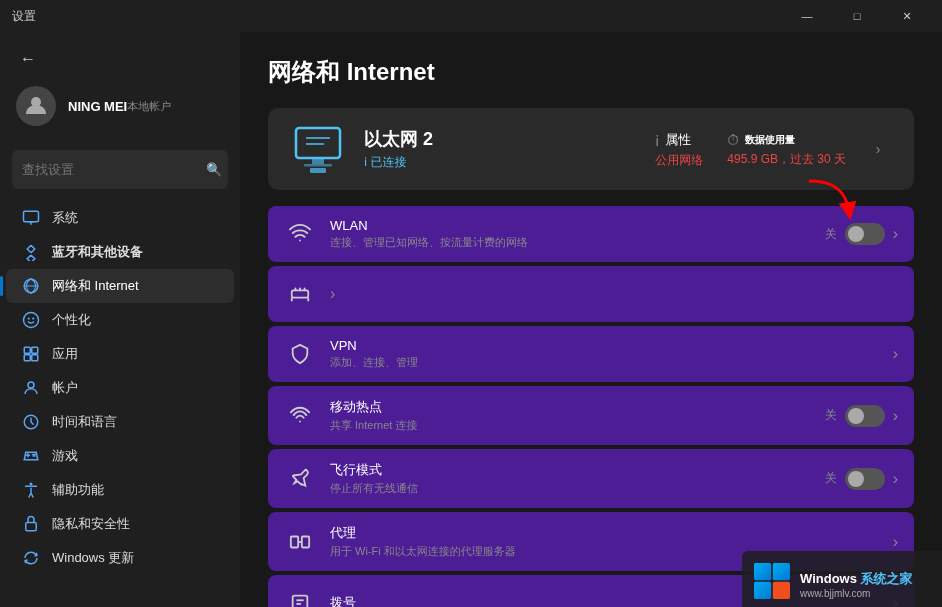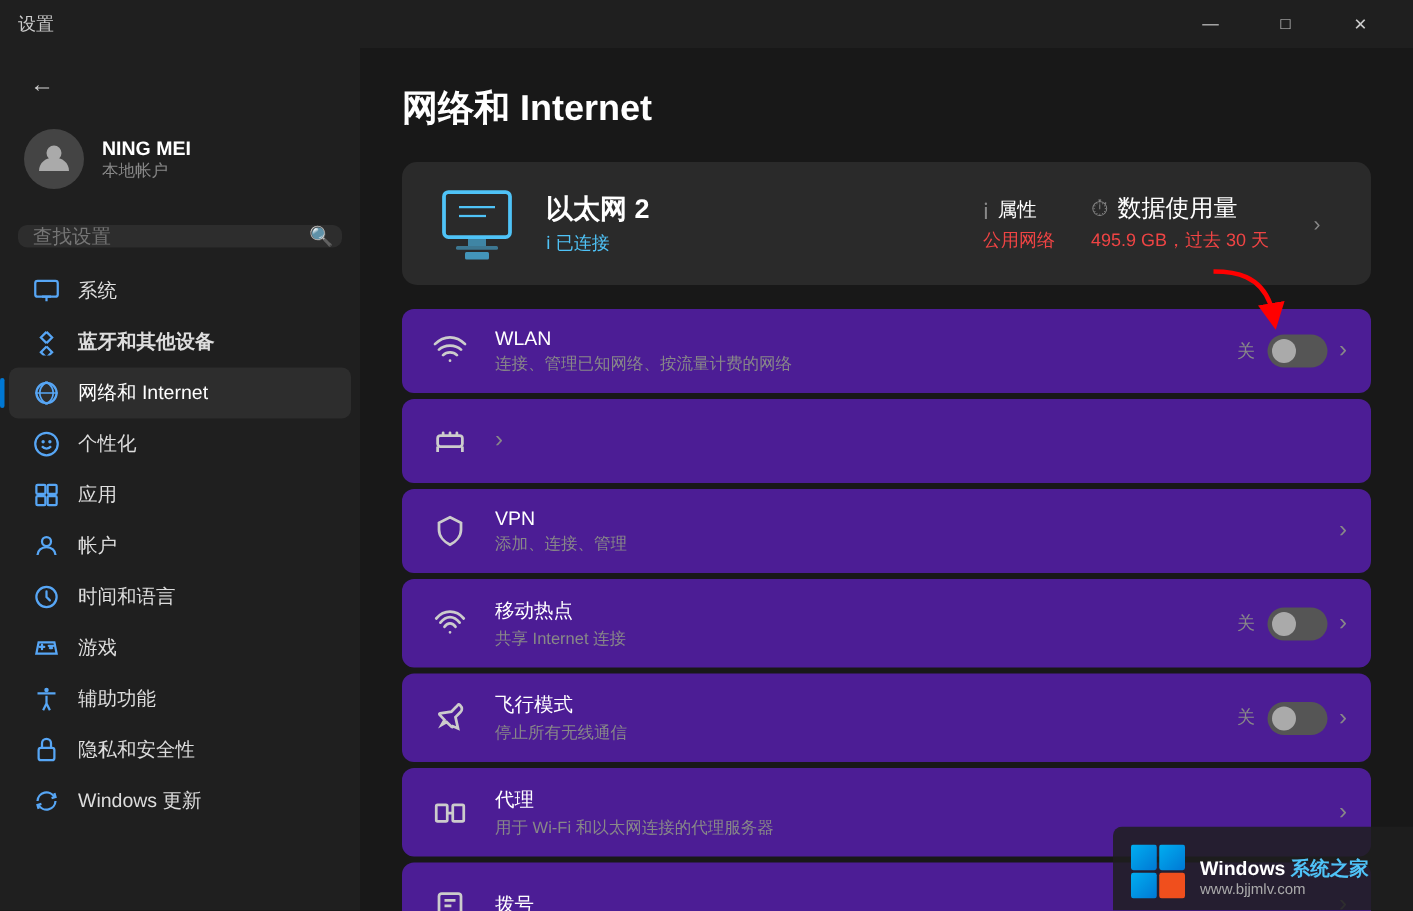--- a/index.html
+++ b/index.html
@@ -73,31 +73,31 @@
       height: 40px;
       border-radius: 50%;
       background: #444;
       display: flex;
       align-items: center;
       justify-content: center;
       font-size: 20px;
       color: #aaa;
       flex-shrink: 0;
     }
-    .user-info { display: flex; flex-direction: column; justify-content: space-between; }
+    .user-info { display: flex; flex-direction: row; justify-content: space-between; }
     .username { font-size: 13px; font-weight: 600; }
     .account-type { font-size: 11px; color: #888; }
 
     .search-bar {
       display: flex;
       align-items: center;
       margin: 4px 12px 12px;
       background: #2d2d2d;
       border-radius: 6px;
-      padding: 0 10px;
+      padding: 12px 10px;
       gap: 8px;
     }
     .search-bar input {
       background: transparent;
       border: none;
       outline: none;
       color: #aaa;
       font-size: 13px;
       flex: 1;
       font-family: inherit;
@@ -452,21 +452,21 @@
         <div class="network-detail-item">
           <div class="detail-with-icon">
             <span style="color:#888;font-size:15px;">ℹ</span>
             <span style="font-size:13px;font-weight:500;">属性</span>
           </div>
           <span class="detail-value">公用网络</span>
         </div>
         <div class="network-detail-item">
           <div class="detail-with-icon">
             <span style="color:#888;font-size:15px;">⏱</span>
-            <span style="font-size:16px;font-weight:400;">数据使用量</span>
+            <span style="font-size:10px;font-weight:700;">数据使用量</span>
           </div>
           <span class="detail-value">495.9 GB，过去 30 天</span>
         </div>
       </div>
 
       <div class="chevron-btn">›</div>
     </div>
 
     <div class="settings-list" id="settings-list">
         <div class="settings-item" style="position: relative;">

